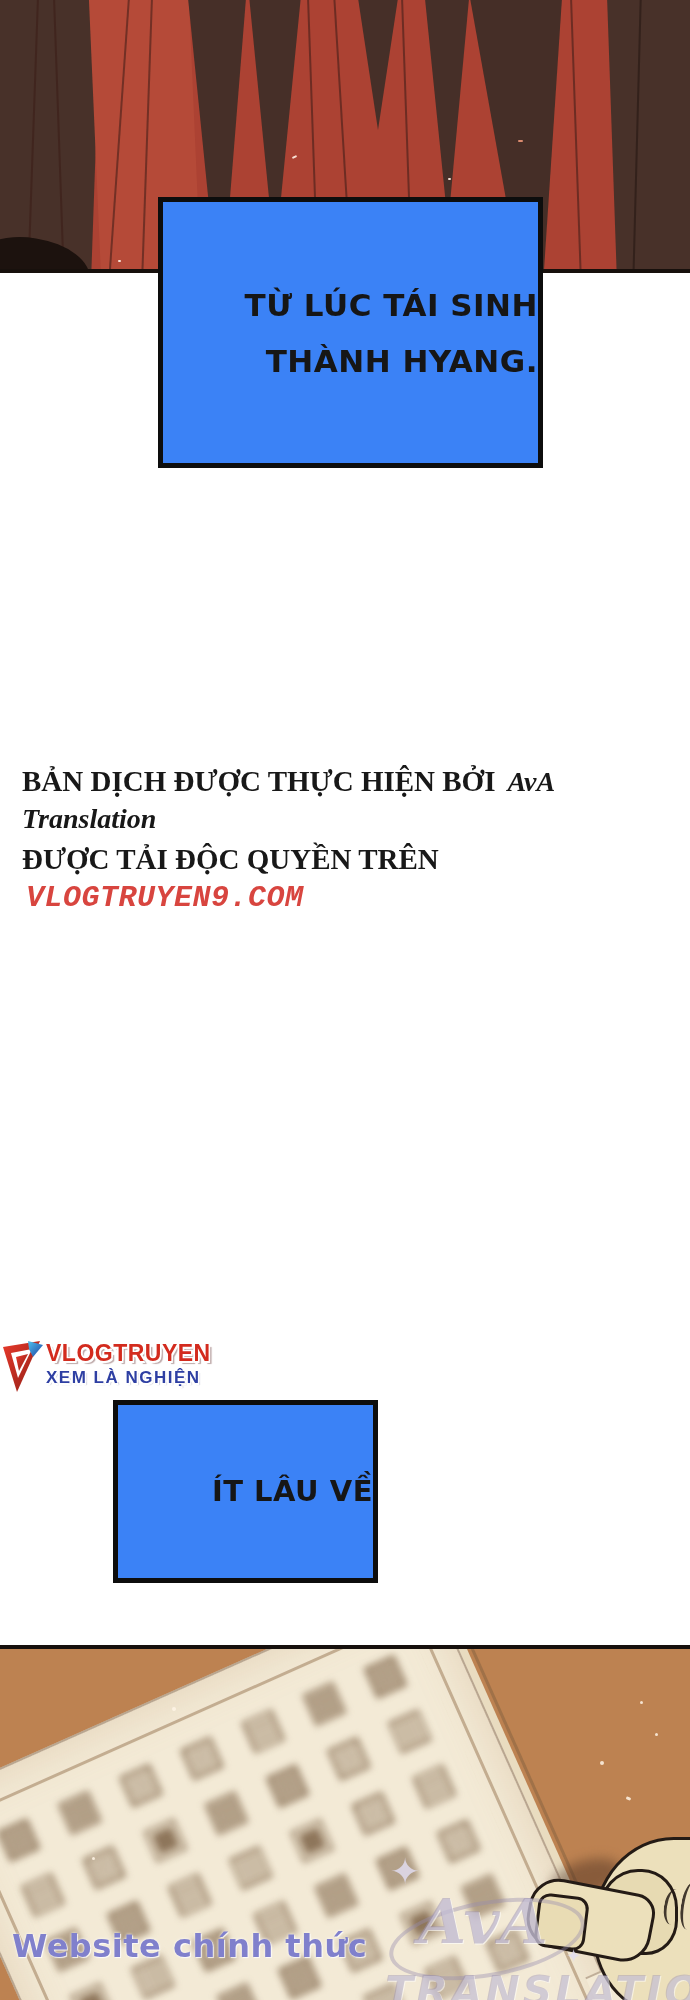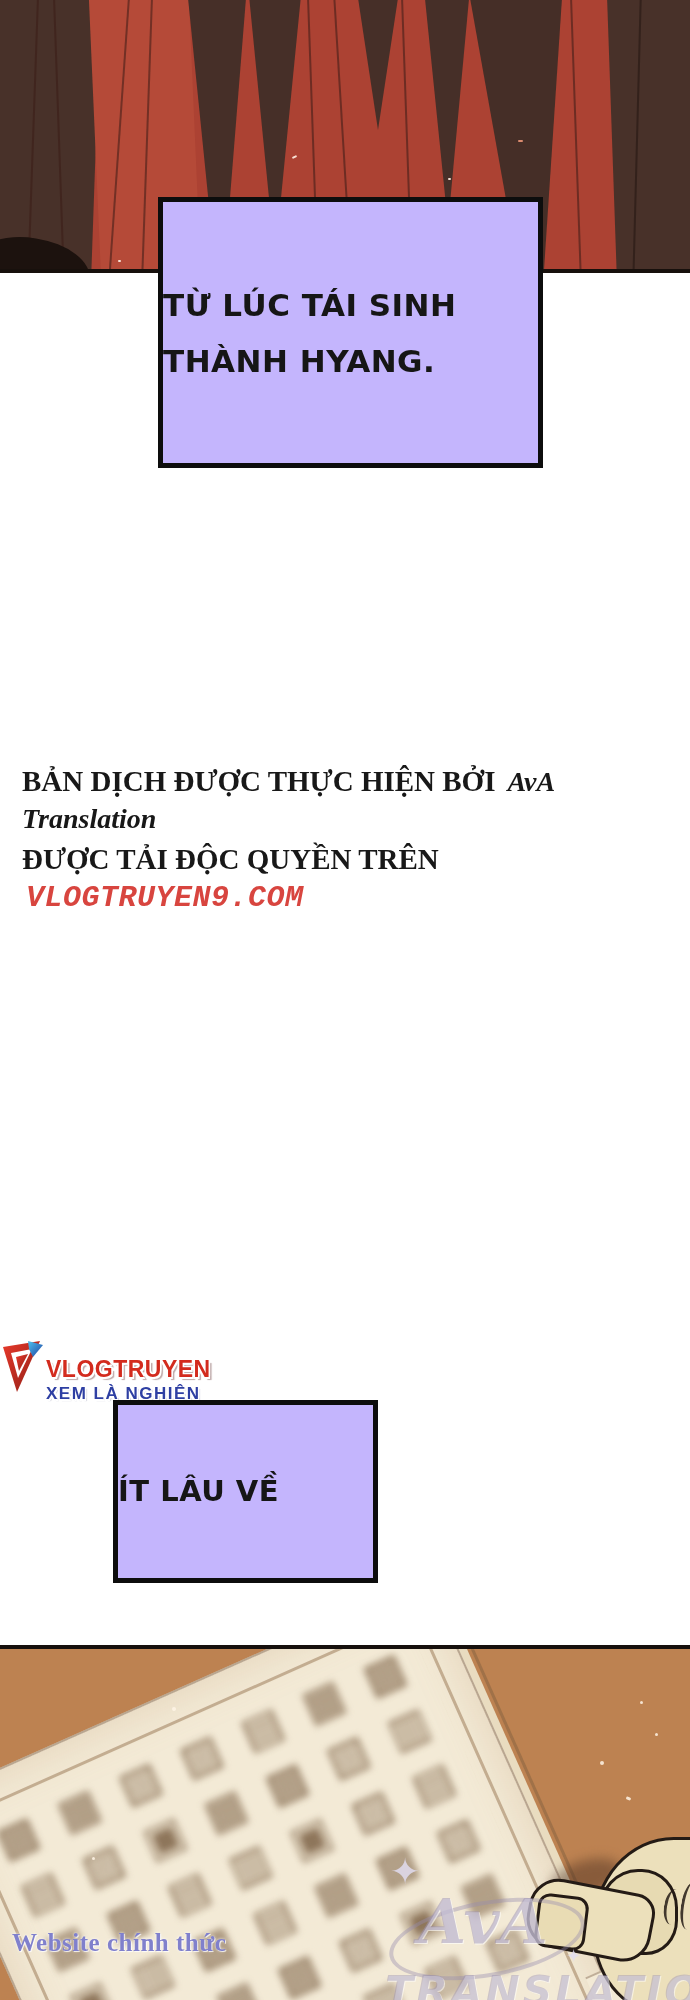--- a/index.html
+++ b/index.html
@@ -18,22 +18,22 @@
   .wg-b{left:247px;width:56px;height:238px;clip-path:polygon(4% 0,96% 0,54% 100%,46% 100%);}
   .wg-c{left:358px;width:40px;height:132px;clip-path:polygon(0 0,100% 0,50% 100%);}
   .wg-d{left:424px;width:46px;height:208px;clip-path:polygon(2% 0,98% 0,56% 100%,48% 100%);}
   .wg-e{left:470px;width:92px;height:278px;clip-path:polygon(0 0,100% 0,80% 100%,54% 100%);background:#452e27;}
   .fold{position:absolute;top:-10px;width:2px;height:300px;background:rgba(58,28,22,.55);}
   .blob-bl{position:absolute;left:-28px;top:238px;width:118px;height:64px;background:#1c120e;
            border-radius:50%;transform:rotate(9deg);}
   .speck{position:absolute;width:5px;height:2px;background:rgba(255,238,226,.92);border-radius:2px;}
 
   
-  .cap{position:absolute;background:#c4b5fd;border:5px solid #0d0d0d;display:flex;flex-direction:column;
-       align-items:flex-start;justify-content:center;z-index:6;color:#161616;text-align:center;
+  .cap{position:absolute;background:#3b82f6;border:5px solid #0d0d0d;display:flex;flex-direction:column;
+       align-items:flex-end;justify-content:center;z-index:6;color:#161616;text-align:center;
        font-weight:700;font-family:"DejaVu Sans",sans-serif;}
   .cap1{left:158px;top:197px;width:375px;height:261px;font-size:31px;line-height:56px;letter-spacing:.5px;}
   .cap2{left:113px;top:1400px;width:255px;height:173px;font-size:29px;line-height:53px;letter-spacing:.5px;}
 
   
   .credits{position:absolute;left:22px;top:763px;width:660px;font-family:"Liberation Serif",serif;color:#181818;}
   .cr-l1{font-size:29px;font-weight:700;line-height:37px;}
   .cr-brand{font-style:italic;font-weight:700;font-size:28px;padding-left:12px;}
   .cr-l2{font-size:29px;font-weight:700;line-height:37px;margin-top:4px;}
   .cr-site{font-style:italic;font-weight:900;font-size:30px;letter-spacing:.5px;padding-left:4px;font-family:Liberation Mono, monospace;}
@@ -75,22 +75,22 @@
           border:3px solid #241b15;border-radius:50% 45% 40% 50%;}
   .thumb{position:absolute;left:527px;top:236px;width:120px;height:64px;background:#ece0bb;
          border:3px solid #241b15;border-radius:30px 20px 28px 30px;transform:rotate(11deg);}
   .nail{position:absolute;left:536px;top:246px;width:45px;height:48px;background:#e9dcb4;
         border:3px solid #241b15;border-radius:12px;transform:rotate(7deg);}
   .crease{position:absolute;border-left:3px solid rgba(36,27,21,.85);border-radius:50%;width:16px;}
   .cr1{left:664px;top:240px;height:36px;transform:rotate(9deg);}
   .cr2{left:681px;top:233px;height:48px;transform:rotate(9deg);}
   
   .wm-left{position:absolute;left:12px;top:280px;z-index:8;line-height:1.1;}
-  .wm-site-label{font-size:25px;font-weight:800;color:#8080cc;letter-spacing:.5px;
-    text-shadow:0 0 3px rgba(255,255,255,.95),1px 1px 0 rgba(255,255,255,.7);font-family:Liberation Serif, serif;}
+  .wm-site-label{font-size:32px;font-weight:800;color:#8080cc;letter-spacing:.5px;
+    text-shadow:0 0 3px rgba(255,255,255,.95),1px 1px 0 rgba(255,255,255,.7);}
   .wm-site-name{font-size:30px;font-weight:800;color:#f06ab2;margin-top:2px;letter-spacing:.5px;
     text-shadow:-2px -2px 0 rgba(255,255,255,.85),2px -2px 0 rgba(255,255,255,.85),-2px 2px 0 rgba(255,255,255,.85),2px 2px 0 rgba(255,255,255,.85),3px 3px 1px rgba(130,60,140,.45);}
   .wm-ava-wrap{position:absolute;left:380px;top:200px;z-index:8;}
   .wm-ellipse{position:absolute;left:8px;top:52px;width:190px;height:68px;border:4px solid rgba(150,140,175,.4);
               border-radius:50%;transform:rotate(-10deg);}
   .wm-ava{position:absolute;left:38px;top:36px;font-family:"DejaVu Serif",serif;font-style:italic;
           font-weight:800;font-size:62px;color:rgba(158,148,184,.5);text-shadow:1px 1px 0 rgba(255,255,255,.6);}
   .wm-sparkle{position:absolute;left:10px;top:2px;font-size:36px;color:rgba(225,220,240,.85);}
   .wm-sparkle2{position:absolute;left:186px;top:96px;font-size:18px;color:rgba(225,220,240,.8);}
   .wm-translation{position:absolute;left:385px;top:318px;z-index:8;font-size:41px;font-weight:900;
@@ -154,21 +154,21 @@
           <stop offset="0" stop-color="#4fc3f0"></stop>
             <stop offset="1" stop-color="#1d3f9e"></stop>
         </linearGradient>
       </defs>
       <polygon points="1,7 38,1 15,52" fill="url(#redg)"></polygon>
       <polygon points="9,13 30,9 16,38" fill="#ffffff"></polygon>
       <polygon points="14,17 26,14 17,31" fill="url(#redg)"></polygon>
       <polygon points="26,1 41,5 31,17 27,9" fill="url(#blug)"></polygon>
     </svg>
     <div class="logo-text">
-      <div class="logo-title" style="color:#d32b1e;margin-top:16px;">VLOGTRUYEN</div>
+      <div class="logo-title" style="color:#d32b1e;">VLOGTRUYEN</div>
       <div class="logo-sub" style="color:#2e3fa3;">XEM LÀ NGHIỆN</div>
     </div>
   </div>
 
   <div class="cap cap2">
     <div>ÍT LÂU VỀ</div>
   </div>
 
   <div class="panel-bot">
     <div class="paper2"></div>

